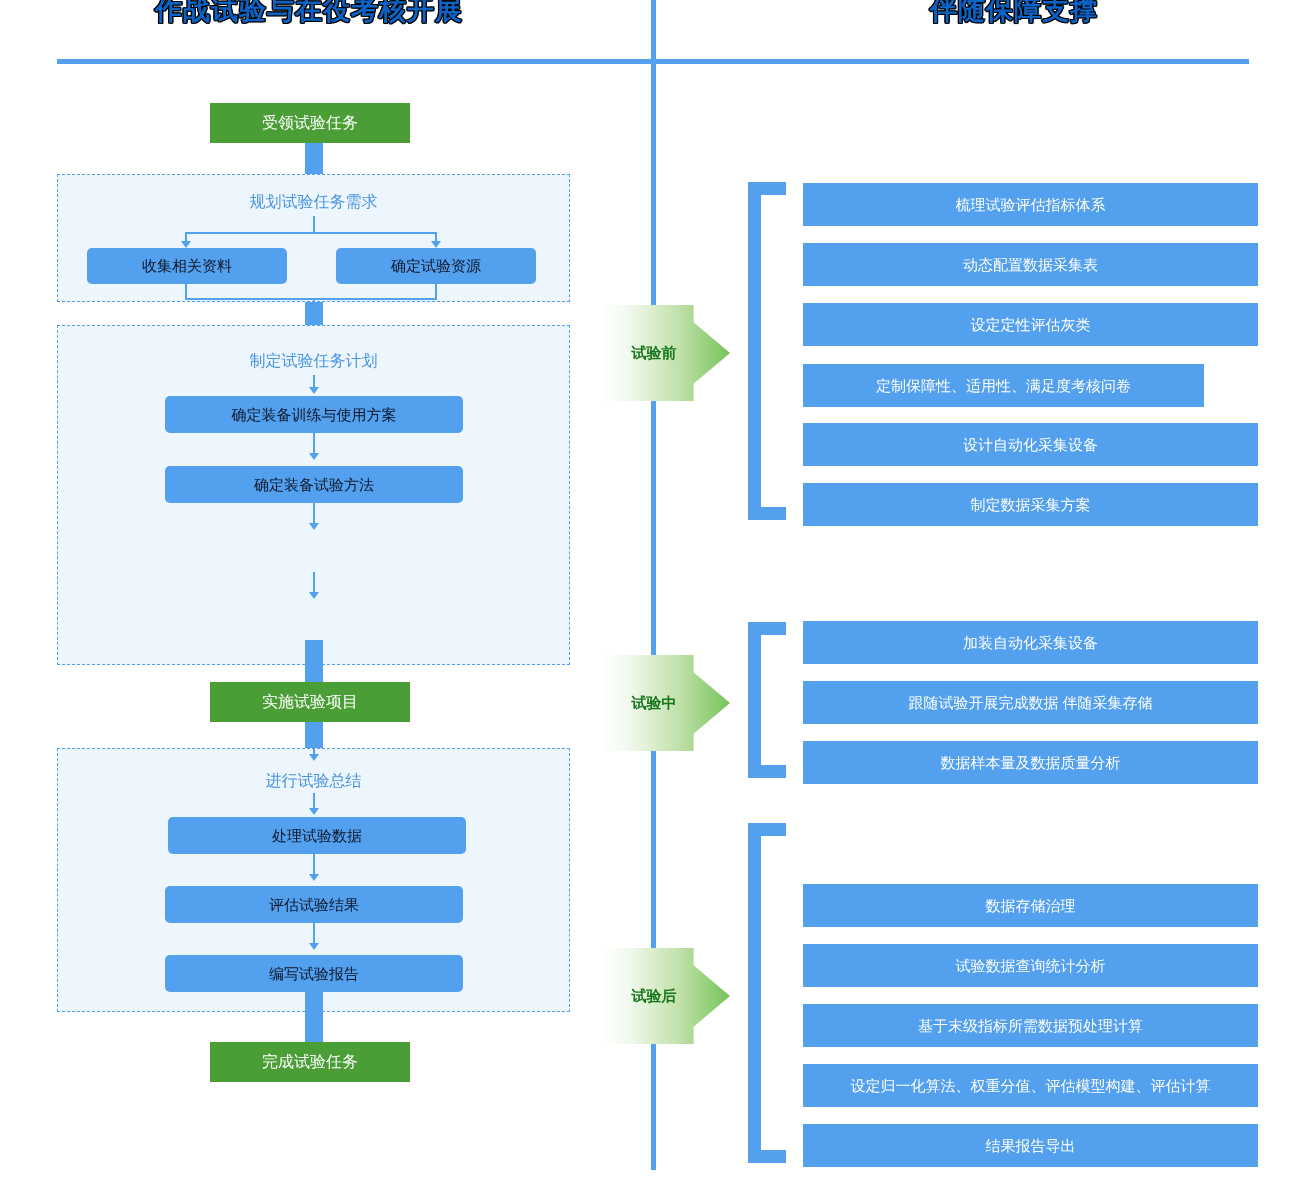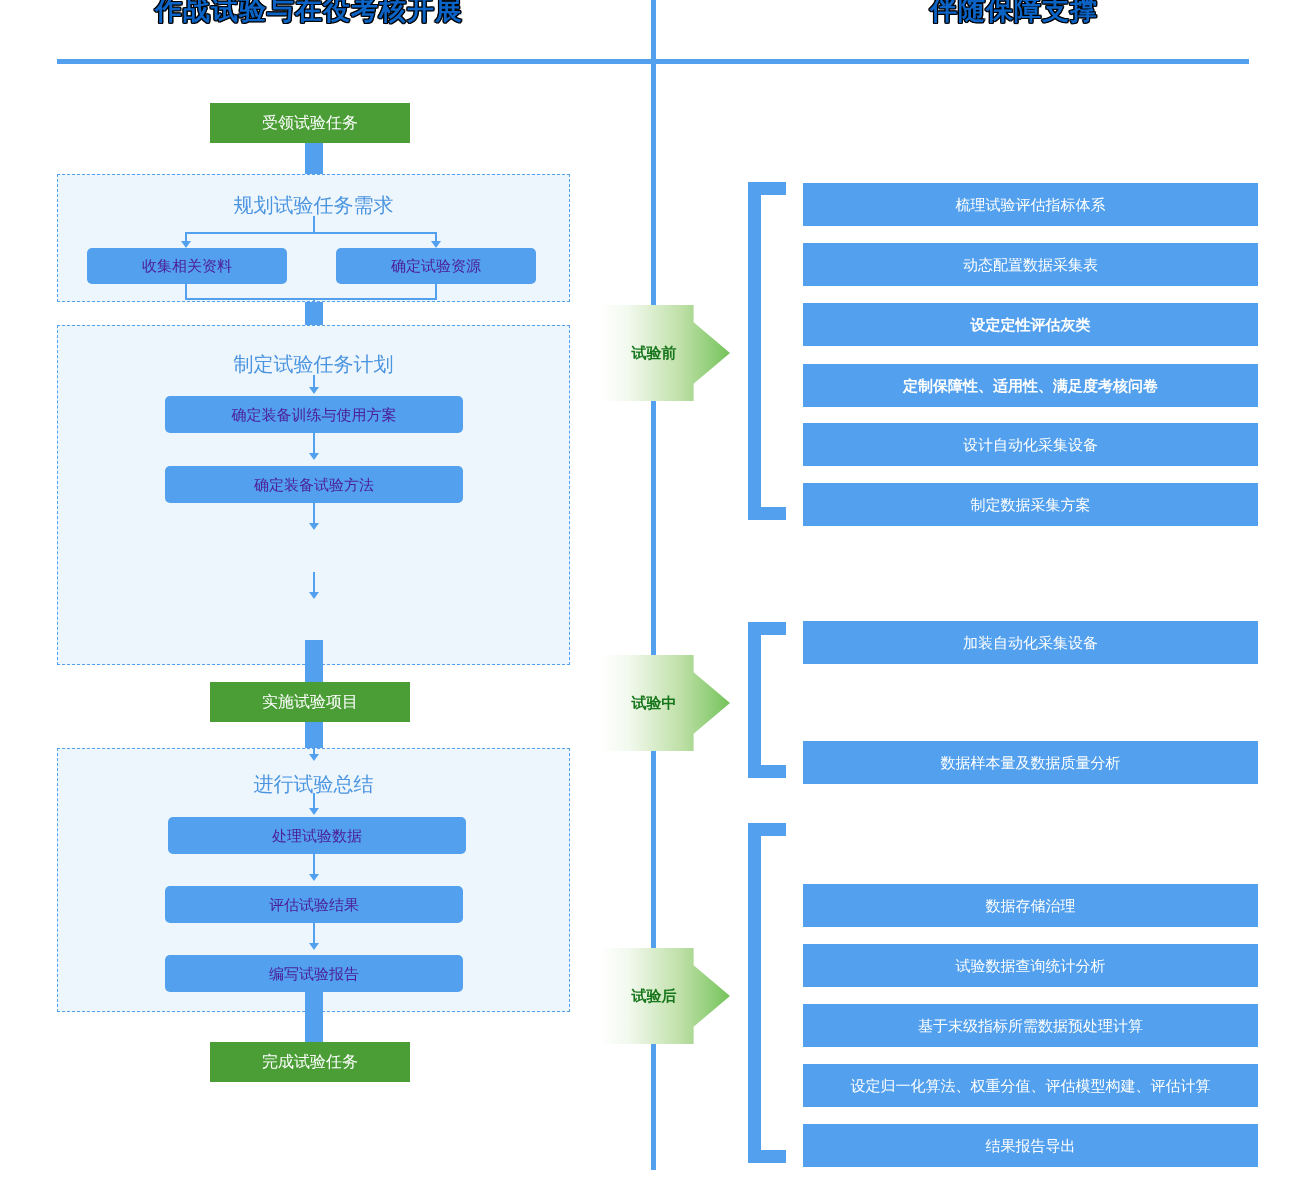--- a/index.html
+++ b/index.html
@@ -51,21 +51,21 @@
     font-size:16px;
     display:flex;
     align-items:center;
     justify-content:center;
     text-align:center;
     line-height:1.2;
   }
   .bbox{
     position:absolute;
     background:#52a0ee;
-    color:#4c1d95;
+    color:#0f172a;
     font-size:15px;
     display:flex;
     align-items:center;
     justify-content:center;
     text-align:center;
     border-radius:5px;
     line-height:1.2;
   }
   .rbox{
     position:absolute;
@@ -82,21 +82,21 @@
   
   .panel{
     position:absolute;
     background:#eef6fd;
     border:1.6px dashed #52a0ee;
     box-sizing:border-box;
   }
   .panel-title{
     position:absolute;
     color:#4a94e0;
-    font-size:20px;
+    font-size:16px;
     text-align:center;
     width:100%;
     left:0;
   }
 
   
   .vbar{           
     position:absolute;
     background:#52a0ee;
     width:18px;
@@ -233,35 +233,36 @@
     <span>试验前</span>
   </div>
   <div class="bracket" style="left:748px;top:182px;height:338px;">
     <div class="stem"></div>
     <div class="tabT"></div>
     <div class="tabB"></div>
   </div>
 
   <div class="rbox" style="left:803px;top:183px;width:455px;height:43px;">梳理试验评估指标体系</div>
   <div class="rbox" style="left:803px;top:243px;width:455px;height:43px;">动态配置数据采集表</div>
-  <div class="rbox" style="left:803px;top:303px;width:455px;height:43px;font-weight:bold;">设定定性评估灰类</div>
-  <div class="rbox" style="left:803px;top:364px;width:455px;height:43px;font-weight:bold;">定制保障性、适用性、满足度考核问卷</div>
+  <div class="rbox" style="left:803px;top:303px;width:455px;height:43px;">设定定性评估灰类</div>
+  <div class="rbox" style="left:803px;top:364px;width:401px;height:43px;">定制保障性、适用性、满足度考核问卷</div>
   <div class="rbox" style="left:803px;top:423px;width:455px;height:43px;">设计自动化采集设备</div>
   <div class="rbox" style="left:803px;top:483px;width:455px;height:43px;">制定数据采集方案</div>
 
   <div class="chev" style="left:600px;top:655px;">
     <span>试验中</span>
   </div>
   <div class="bracket" style="left:748px;top:622px;height:156px;">
     <div class="stem"></div>
     <div class="tabT"></div>
     <div class="tabB"></div>
   </div>
 
   <div class="rbox" style="left:803px;top:621px;width:455px;height:43px;">加装自动化采集设备</div>
+  <div class="rbox" style="left:803px;top:681px;width:455px;height:43px;">跟随试验开展完成数据 伴随采集存储</div>
   <div class="rbox" style="left:803px;top:741px;width:455px;height:43px;">数据样本量及数据质量分析</div>
 
   <div class="chev" style="left:600px;top:948px;">
     <span>试验后</span>
   </div>
   <div class="bracket" style="left:748px;top:823px;height:340px;">
     <div class="stem"></div>
     <div class="tabT"></div>
     <div class="tabB"></div>
   </div>

